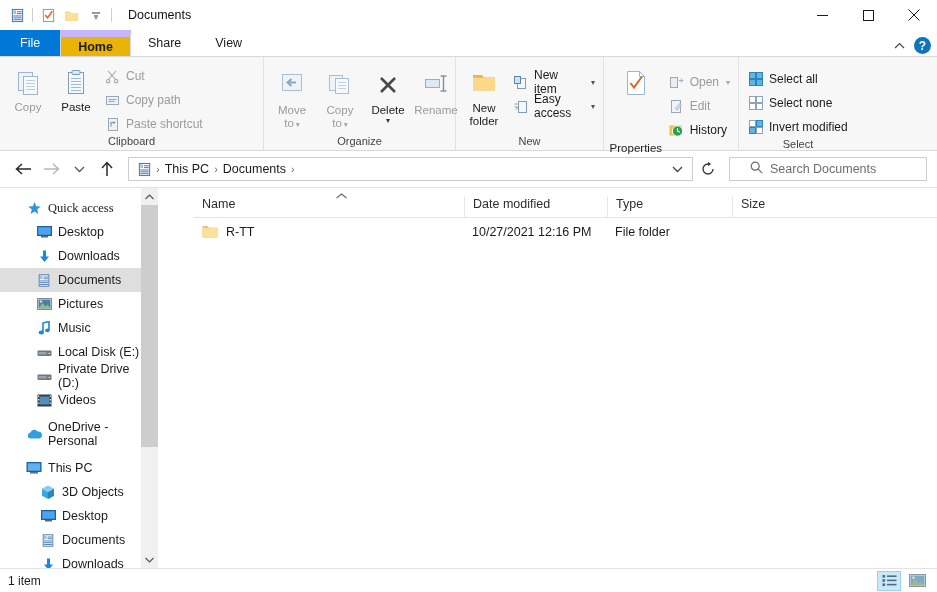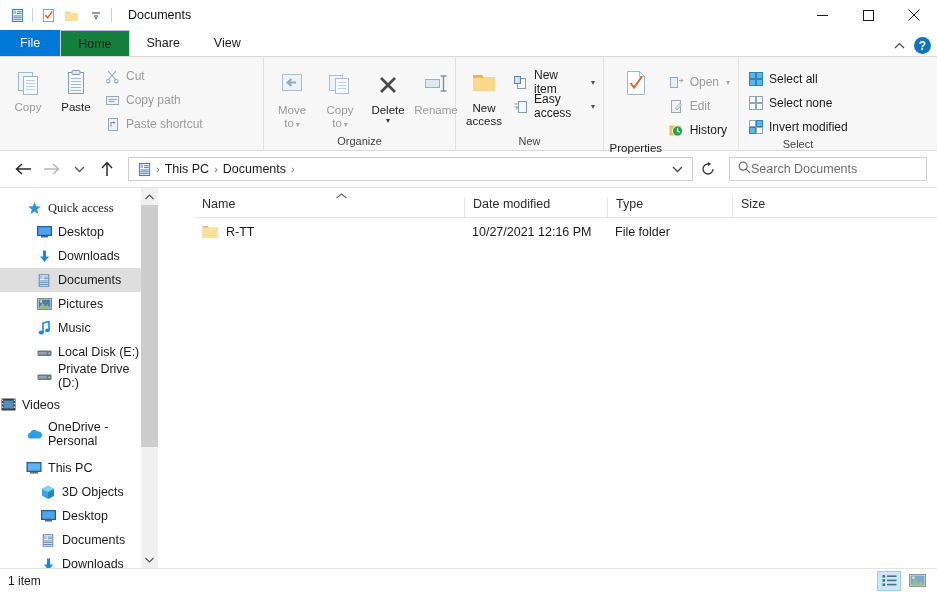--- a/index.html
+++ b/index.html
@@ -19,21 +19,21 @@
   .qat-sep { width:1px; height:14px; background:#cfcfcf; }
   .title-text { font-size:12.5px; color:#111; margin-left:10px; }
   .wincontrols { position:absolute; right:0; top:0; display:flex; height:30px; }
   .wc { width:46px; height:30px; display:flex; align-items:center; justify-content:center; }
   .wc svg { display:block; }
 
   
   .tabstrip { height:26px; display:flex; align-items:flex-end; flex:none; background:#fff; position:relative; }
   .tab { height:26px; padding:0 17px; display:flex; align-items:center; font-size:12.5px; color:#1b1b1b; }
   .tab.file { background:#0078d7; color:#fff; padding:0 20px; }
-  .tab.active { background:#15803d; border-left:1px solid #d9d9d9; border-right:1px solid #d9d9d9; border-top:1px solid #c4b5fd; }
+  .tab.active { background:#eab308; border-left:1px solid #d9d9d9; border-right:1px solid #d9d9d9; border-top:7px solid #c4b5fd;font-weight:bold; }
   .tabstrip-right { position:absolute; right:6px; bottom:2px; display:flex; align-items:center; gap:9px; }
   .help-circle { width:17px; height:17px; border-radius:50%; background:#0f74bb; color:#fff;
                  font-size:12px; font-weight:bold; display:flex; align-items:center; justify-content:center; }
 
   
   .ribbon { height:95px; background:#f7f7f7; border-top:1px solid #d9d9d9; border-bottom:1px solid #d9d9d9;
             display:flex; flex:none; position:relative; }
   .rgroup { display:flex; flex-direction:column; justify-content:space-between; height:100%;
             border-right:1px solid #e2e2e2; position:relative; }
   .rgroup:last-child { border-right:none; }
@@ -55,21 +55,21 @@
   .addrbar { height:36px; display:flex; align-items:center; padding:0 10px; gap:2px; flex:none; background:#fff; }
   .navbtn { width:26px; height:26px; display:flex; align-items:center; justify-content:center; }
   .crumbbox { flex:1; height:24px; border:1px solid #ccced0; background:#fff; display:flex; align-items:center;
               padding:0 4px; margin-left:6px; }
   .crumb { font-size:12.5px; color:#1b1b1b; padding:0 4px; }
   .crumb-sep { color:#6a6a6a; font-size:11px; padding:0 1px; }
   .crumb-end { flex:1; }
   .crumb-drop { width:22px; display:flex; align-items:center; justify-content:center; }
   .refresh { width:26px; height:24px; display:flex; align-items:center; justify-content:center; border:1px solid transparent; }
   .searchbox { width:198px; height:24px; border:1px solid #ccced0; background:#fff; display:flex; align-items:center;
-               padding:0 8px; margin-left:6px; }
+               gap:7px; padding:0 20px; margin-left:6px; }
   .search-ph { font-size:12.5px; color:#6d6d6d; }
 
   
   .main { flex:1; display:flex; min-height:0; border-top:1px solid #e3e3e3; }
 
   
   .navpane { width:158px; flex:none; position:relative; overflow:hidden; background:#fff; }
   .nav-scroll { padding-top:8px; }
   .navitem { height:24px; display:flex; align-items:center; gap:6px; padding-right:6px; font-size:12.5px; color:#1b1b1b; position:relative; }
   .navitem.sel { background:#dedede; }
@@ -241,20 +241,21 @@
               <svg width="15" height="15" viewBox="0 0 15 15">
                   <rect x="3.5" y="1.5" width="9" height="12" fill="#eef2f6" stroke="#9aa8b5"></rect>
                   <path d="M6 9.5 L6 5.5 L9.5 5.5" fill="none" stroke="#7e93a6" stroke-width="1.1"></path>
                   <path d="M8.3 4 L10.6 5.6 L8.3 7.2z" fill="#7e93a6"></path>
                 </svg>
             </span>
             <span>Paste shortcut</span>
           </div>
         </div>
       </div>
+      <div class="rgroup-label">Clipboard</div>
     </div>
 
     <div class="rgroup" style="width:192px;">
       <div class="rgroup-body" style="padding-top:8px;">
         <div class="big-btn dis" style="width:45px;">
           <span class="ico">
             <svg width="28" height="26" viewBox="0 0 28 26">
                 <rect x="4.5" y="2.5" width="19" height="16" fill="#edf3f8" stroke="#a9bed0"></rect>
                 <path d="M18 10.5 L11 10.5 M13.5 7 L9.5 10.5 L13.5 14" fill="none" stroke="#8fa8bf" stroke-width="2"></path>
               </svg>
@@ -307,21 +308,21 @@
     <div class="rgroup" style="width:148px;">
       <div class="rgroup-body" style="padding-top:6px;">
         <div class="big-btn" style="width:50px;">
           <span class="ico">
             <svg width="30" height="26" viewBox="0 0 30 26">
                 <path d="M4 5h9l2 2.4h11v13H4z" fill="#e8b457"></path>
                 <path d="M4 7.8h22v12.6H4z" fill="#fcd98a"></path>
               </svg>
           </span>
           <span>New</span>
-          <span>access</span>
+          <span>folder</span>
         </div>
         <div class="small-col" style="padding-top:8px;">
           <div class="small-btn">
             <span class="sico">
               <svg width="15" height="15" viewBox="0 0 15 15">
                   <rect x="4.5" y="3.5" width="8" height="10" fill="#f4f8fb" stroke="#7f9cb8"></rect>
                   <rect x="1.5" y="1.5" width="6" height="7" fill="#cfe0ef" stroke="#5f86a8"></rect>
                 </svg>
             </span>
             <span>New item</span>
@@ -622,21 +623,21 @@
           <span class="nico">
             <svg width="15" height="11" viewBox="0 0 15 11">
                 <rect x="0.5" y="3.5" width="14" height="5.5" rx="1" fill="#6f7780"></rect>
                 <rect x="1.5" y="5" width="8" height="2.5" fill="#9aa2ab"></rect>
                 <circle cx="12.3" cy="6.3" r="0.9" fill="#c8d0d8"></circle>
               </svg>
           </span>
           <span>Private Drive (D:)</span>
         </div>
 
-        <div class="navitem" style="align-items:flex-end;">
+        <div class="navitem" style="padding-left:36px;">
           <span class="nico">
             <svg width="15" height="13" viewBox="0 0 15 13">
                 <rect x="0.5" y="0.5" width="14" height="12" fill="#3a3a3a"></rect>
                 <rect x="2.5" y="2.5" width="10" height="8" fill="#4c8fc0"></rect>
                 <g fill="#e8e8e8">
                   <rect x="1" y="1.5" width="1.2" height="1.4"></rect>
                   <rect x="1" y="5" width="1.2" height="1.4"></rect>
                   <rect x="1" y="8.5" width="1.2" height="1.4"></rect>
                   <rect x="12.8" y="1.5" width="1.2" height="1.4"></rect>
                   <rect x="12.8" y="5" width="1.2" height="1.4"></rect>

